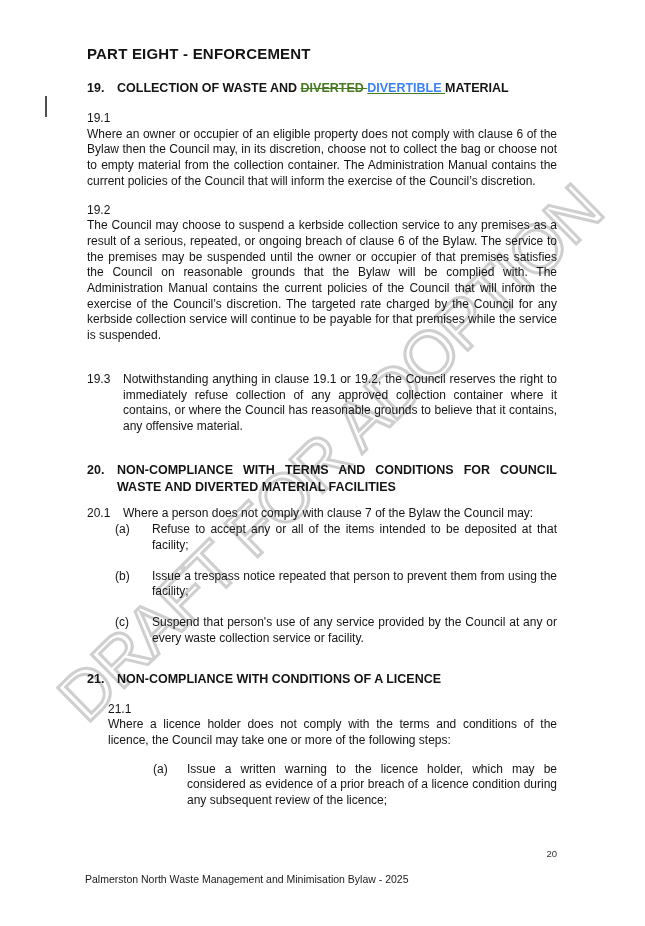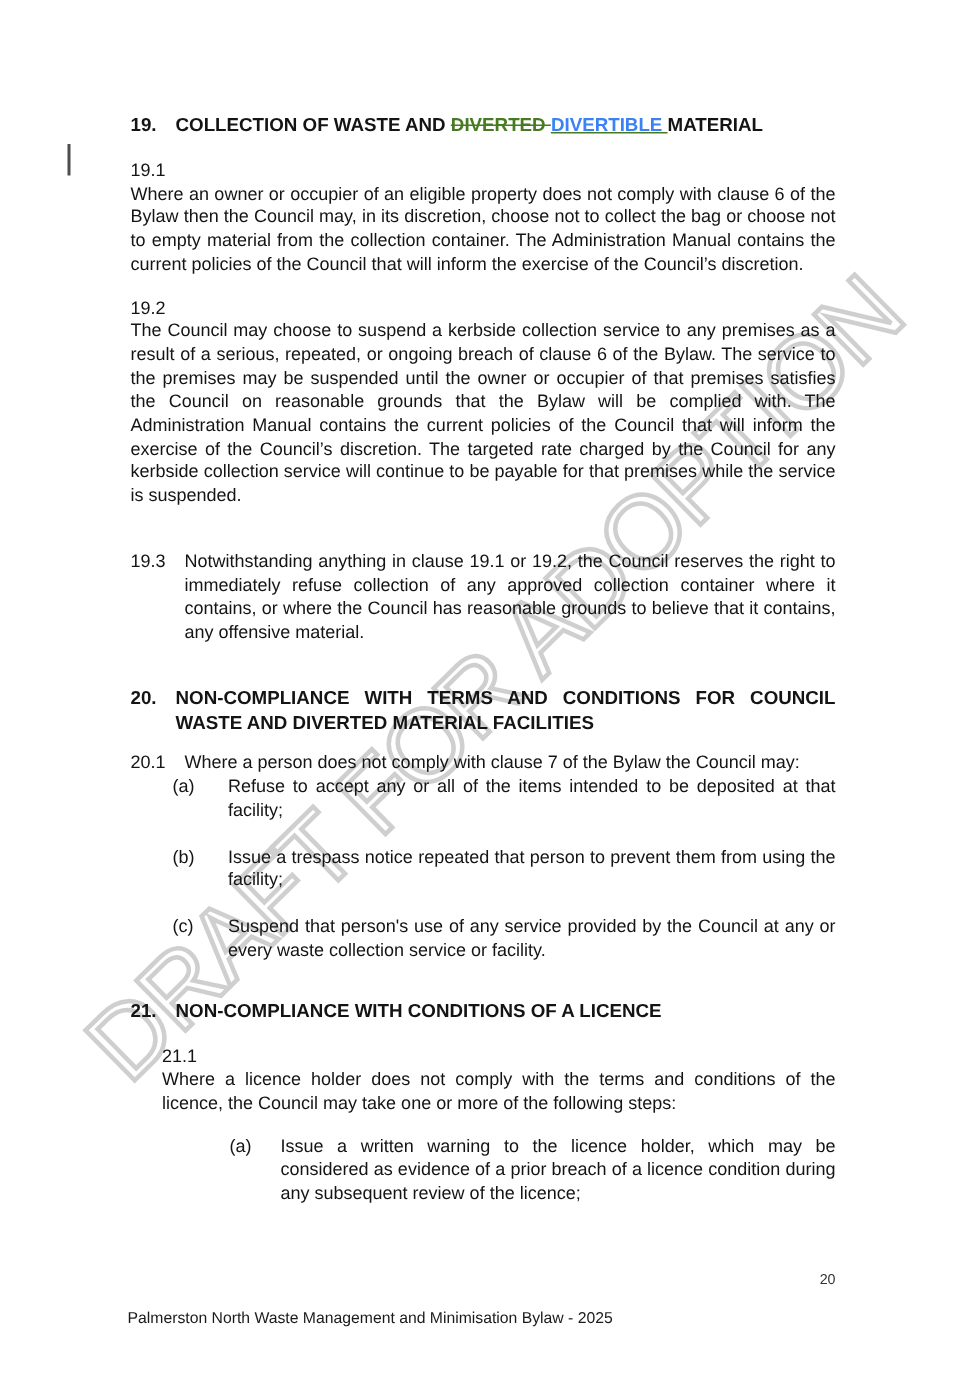--- a/index.html
+++ b/index.html
@@ -25,21 +25,21 @@
     width: 470px;
     z-index: 1;
   }
   .part-title {
     font-size: 15px;
     font-weight: bold;
     line-height: 18px;
     letter-spacing: 0.2px;
   }
   .h-row { display: flex; font-weight: bold; font-size: 12.5px; line-height: 17px; }
-  .h-row.s19 { margin-top: 30px; }
+  .h-row.s19 { margin-top: 17px; }
   .h-row.s20 { margin-top: 27px; justify-content: space-between; }
   .h-row.s21 { margin-top: 24px; }
   .h-num { width: 30px; flex-shrink: 0; }
   .h-text { flex: 1; text-align: justify; }
   .jline { text-align: justify; text-align-last: justify; }
   .del { color: #477a21; text-decoration: line-through; text-decoration-color: #477a21; }
   .ins { color: #3b82f6; text-decoration: underline; text-decoration-color: #477a21; }
 
   .c-row { display: flex; font-size: 12px; line-height: 15.7px; }
   .c-num { width: 36px; flex-shrink: 0; }
@@ -96,20 +96,21 @@
 <div class="page">
 
   <svg class="watermark-svg" width="645" height="926" viewBox="0 0 645 926">
     <text x="330" y="452" transform="rotate(-44.5 330 452)" text-anchor="middle" dominant-baseline="central" font-family="Liberation Sans, sans-serif" font-size="68" fill="none" stroke-width="3" textLength="730" lengthAdjust="spacing" stroke="#cfcfcf">DRAFT FOR ADOPTION</text>
   </svg>
 
   <div class="change-bar"></div>
 
   <div class="content">
 
+    <div class="part-title">PART EIGHT - ENFORCEMENT</div>
 
     <div class="h-row s19">
       <div class="h-num">19.</div>
       <div class="h-text">
         <div><span>COLLECTION OF WASTE AND </span><span class="del">DIVERTED&nbsp;</span><span class="ins">DIVERTIBLE&nbsp;</span><span>MATERIAL</span></div>
       </div>
     </div>
 
     <div class="c-row c-191">
       <div class="c-num">19.1</div>

